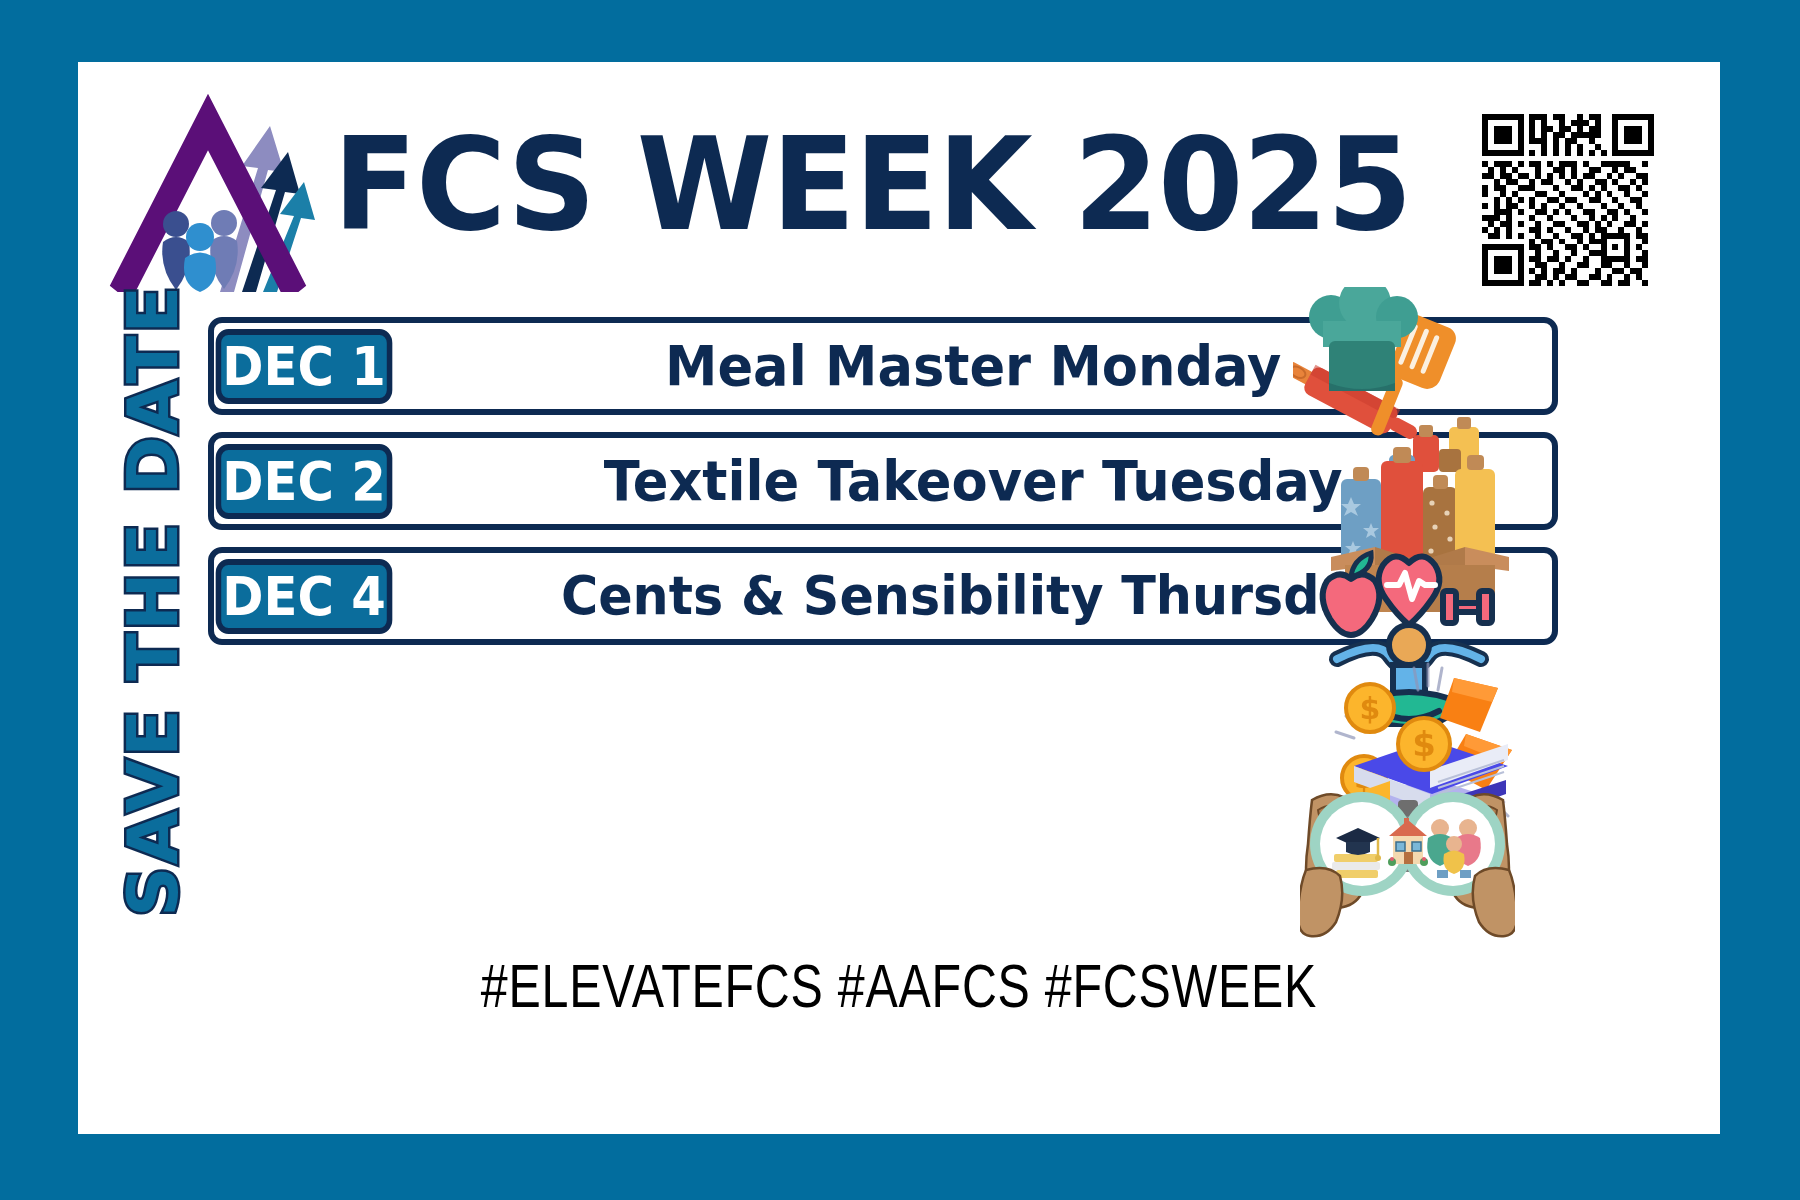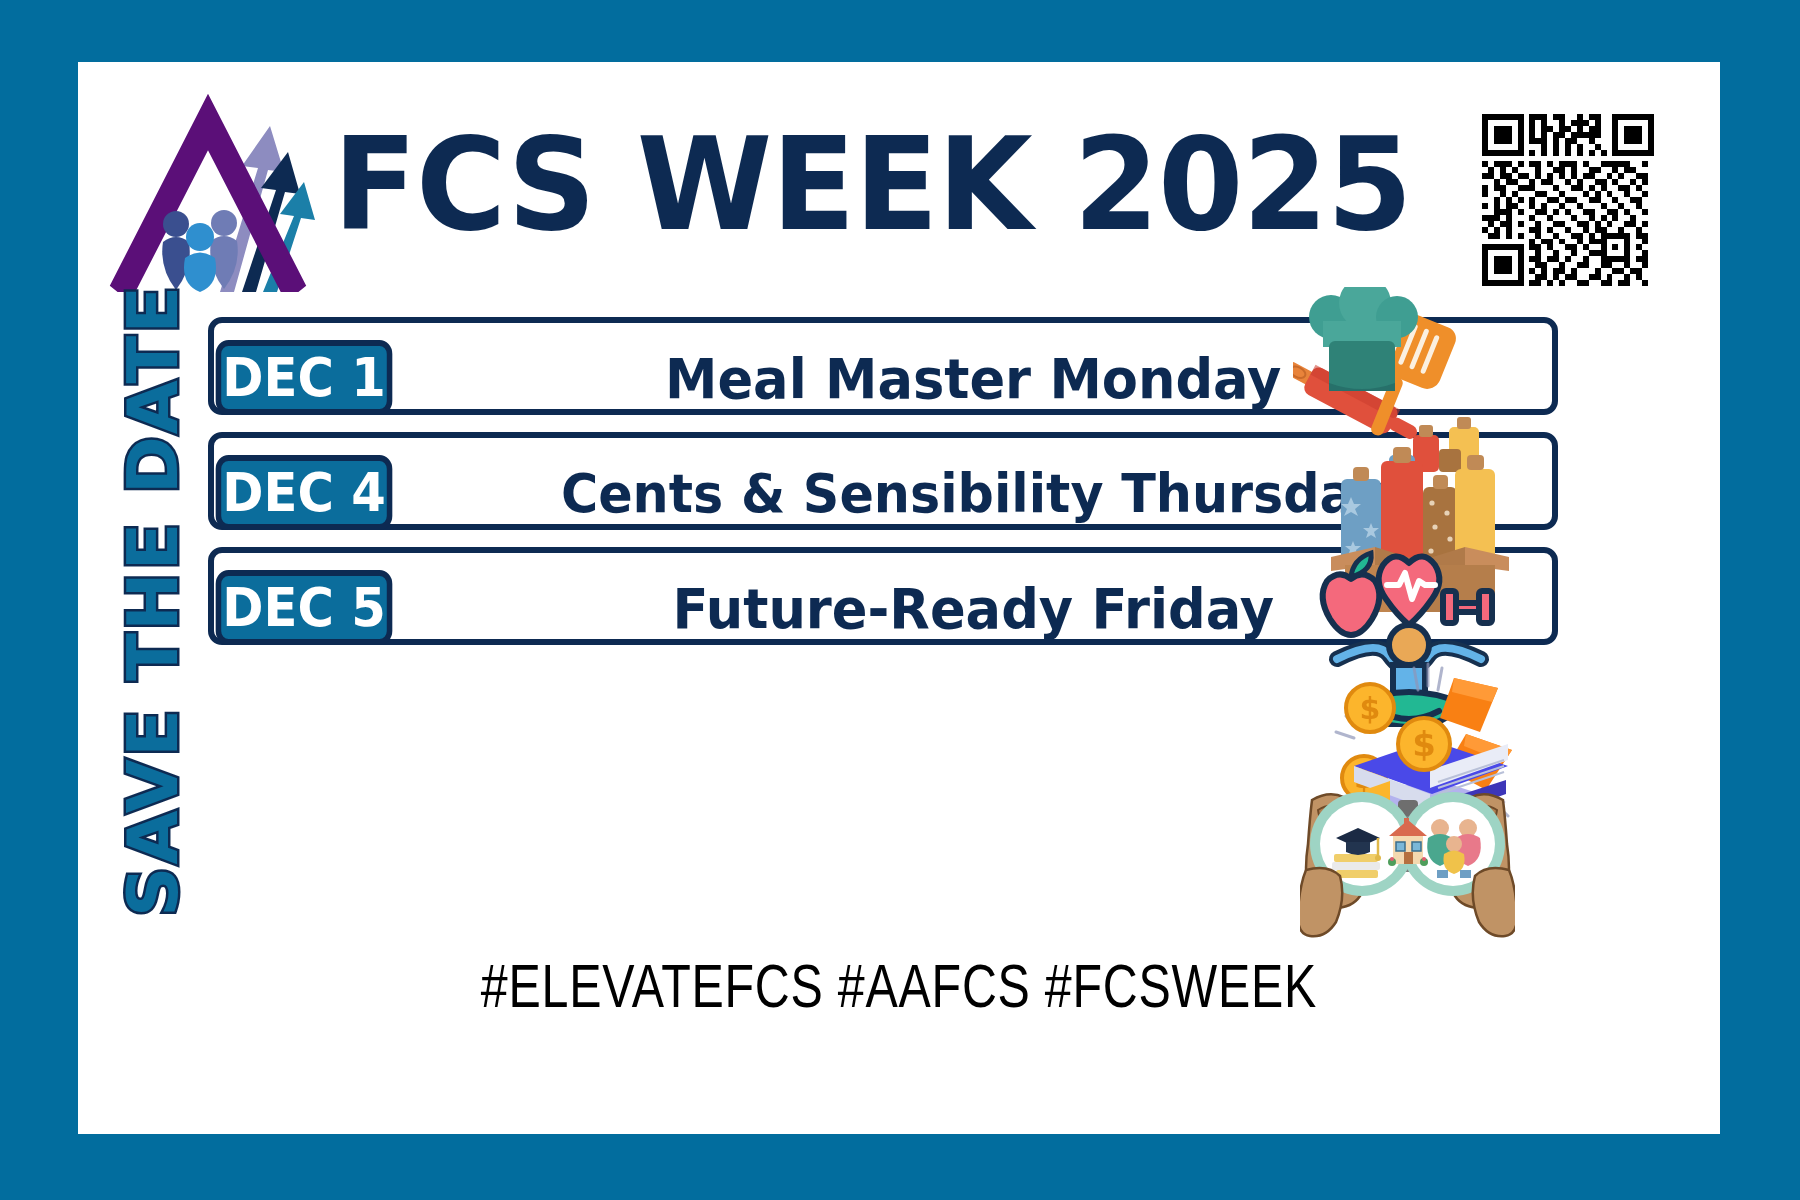--- a/index.html
+++ b/index.html
@@ -105,21 +105,21 @@
 
   .row {
     position: relative;
     width: 1350px;
     height: 98px;
     margin-bottom: 17px;
     border: 6px solid #0d2a52;
     border-radius: 14px;
     background: #ffffff;
     display: flex;
-    align-items: flex-end;
+    align-items: center;
   }
 
   .badge {
     position: relative;
     flex: 0 0 192px;
     margin: -6px 0 -6px -6px;
     background: #0b6d9c;
     border: 6px solid #0d2a52;
     border-radius: 14px;
     display: flex;
@@ -447,31 +447,31 @@
 
     <div id="save-the-date">SAVE THE DATE</div>
 
     <div id="rows">
 
       <div class="row">
         <div class="badge">DEC 1</div>
         <div class="row-title">Meal Master Monday</div>
       </div>
 
+      <div class="row">
+        <div class="badge">DEC 2</div>
+        <div class="row-title">Textile Takeover Tuesday</div>
+      </div>
 
 
       <div class="row">
         <div class="badge">DEC 4</div>
         <div class="row-title tight">Cents &amp; Sensibility Thursday</div>
       </div>
 
-      <div class="row">
-        <div class="badge">DEC 5</div>
-        <div class="row-title">Future-Ready Friday</div>
-      </div>
     </div>
 
     <div class="sprite" id="sp-cooking">
       <svg viewBox="0 0 215 185" width="215" height="185">
 
         <g transform="rotate(28 60 118)">
           <rect x="-18" y="108" width="32" height="14" rx="7" fill="#e8833a"></rect>
           <rect x="8" y="100" width="96" height="30" rx="8" fill="#e0503c"></rect>
           <rect x="8" y="100" width="96" height="11" fill="#ca3c2d" opacity="0.55"></rect>
           <rect x="100" y="108" width="30" height="14" rx="7" fill="#e0503c"></rect>

